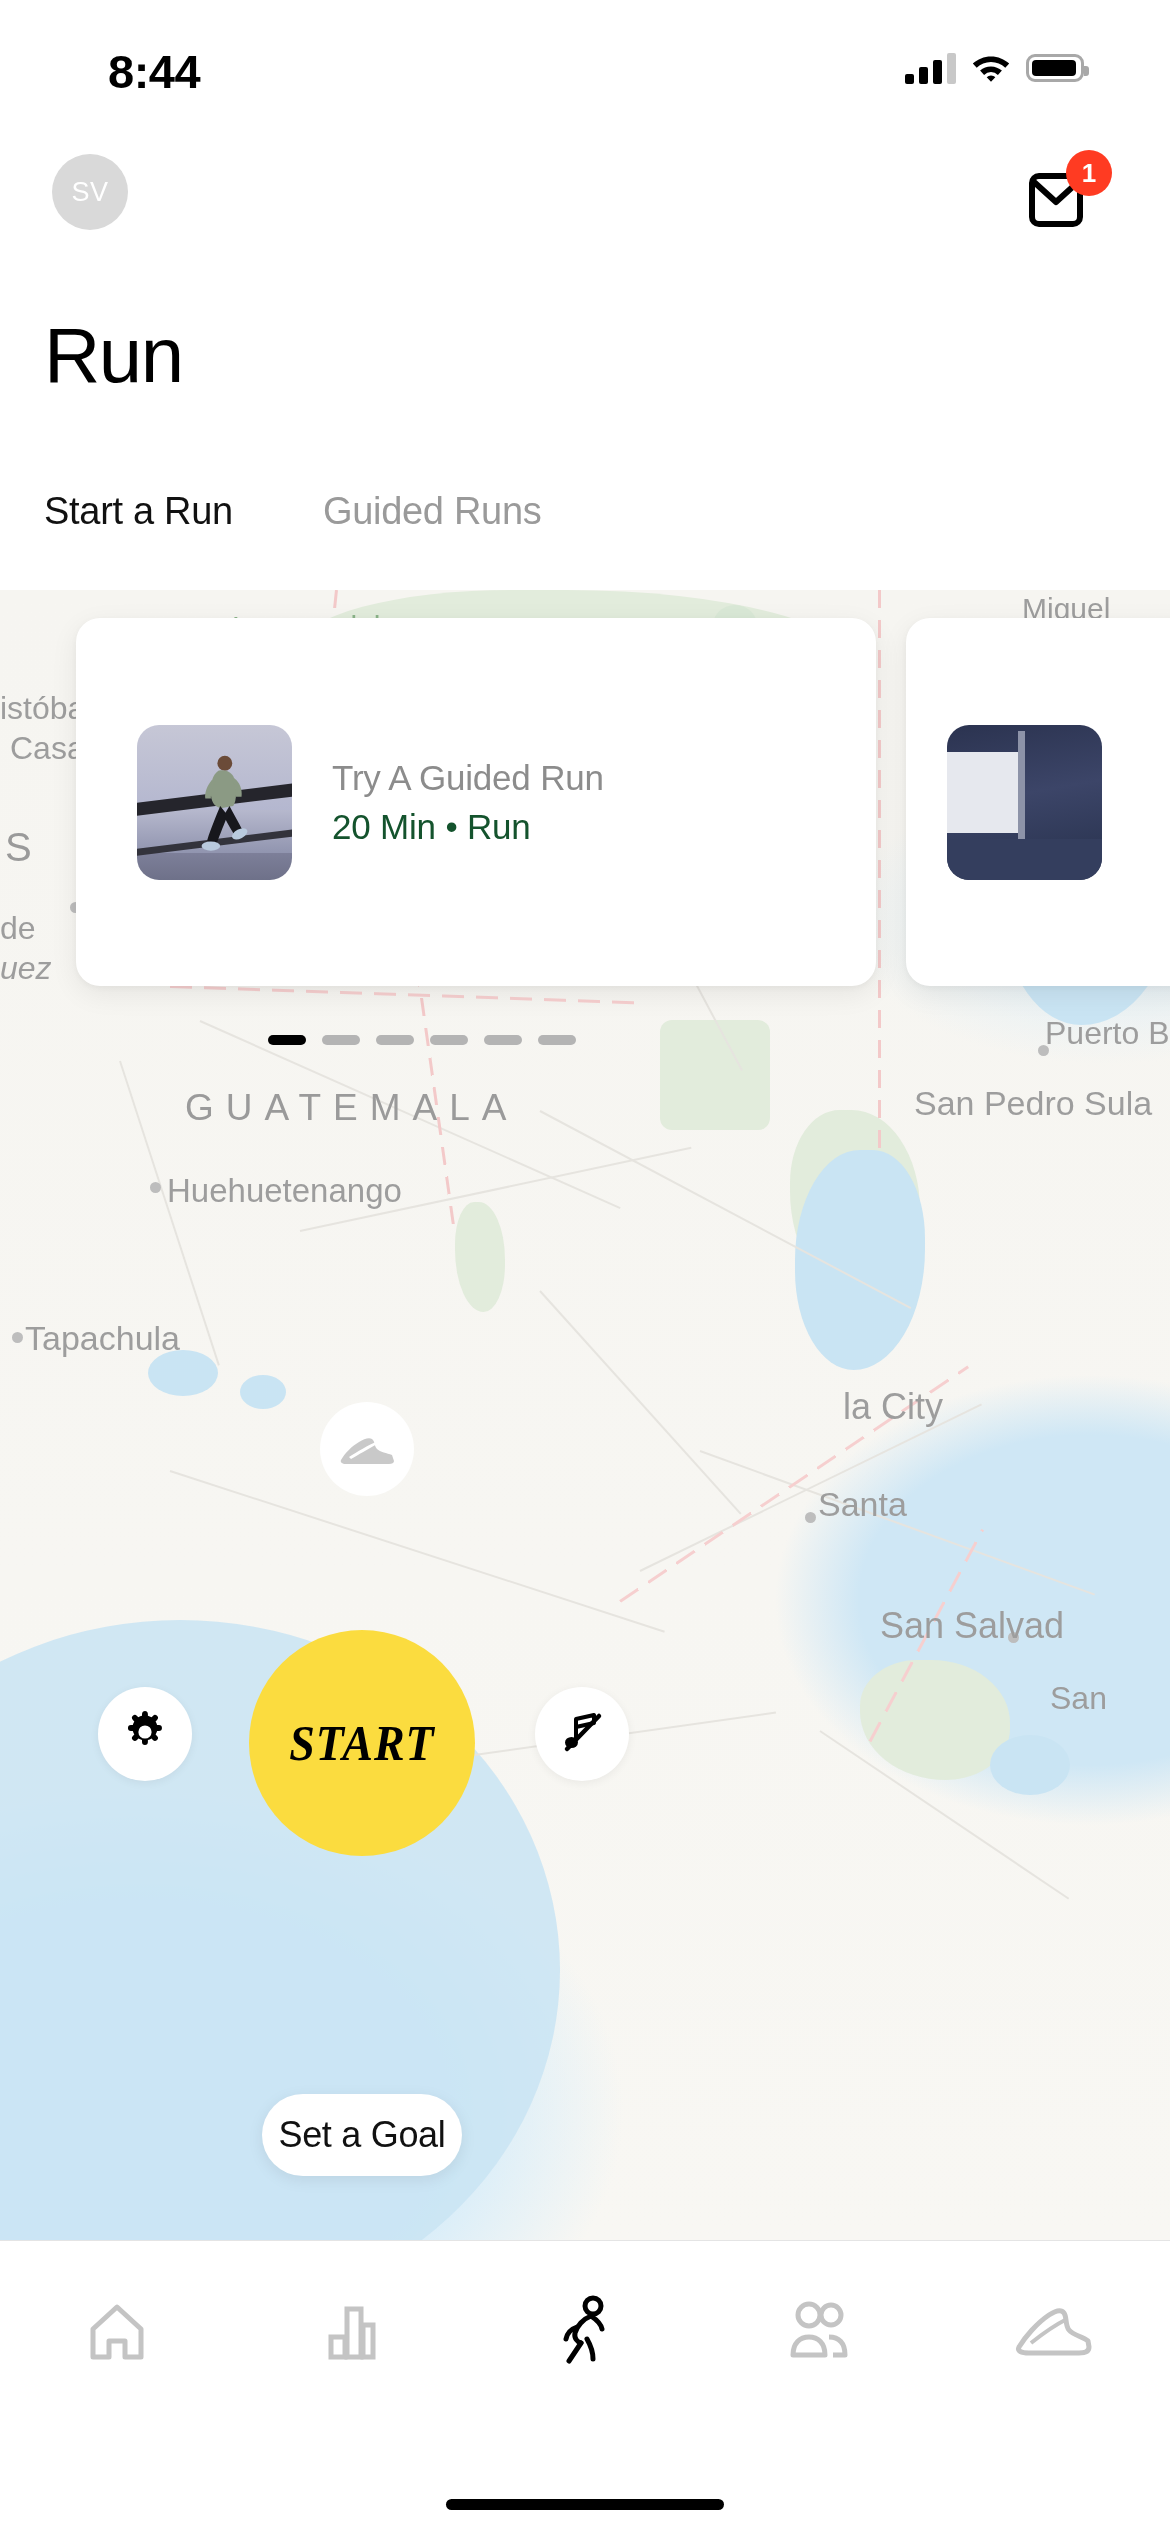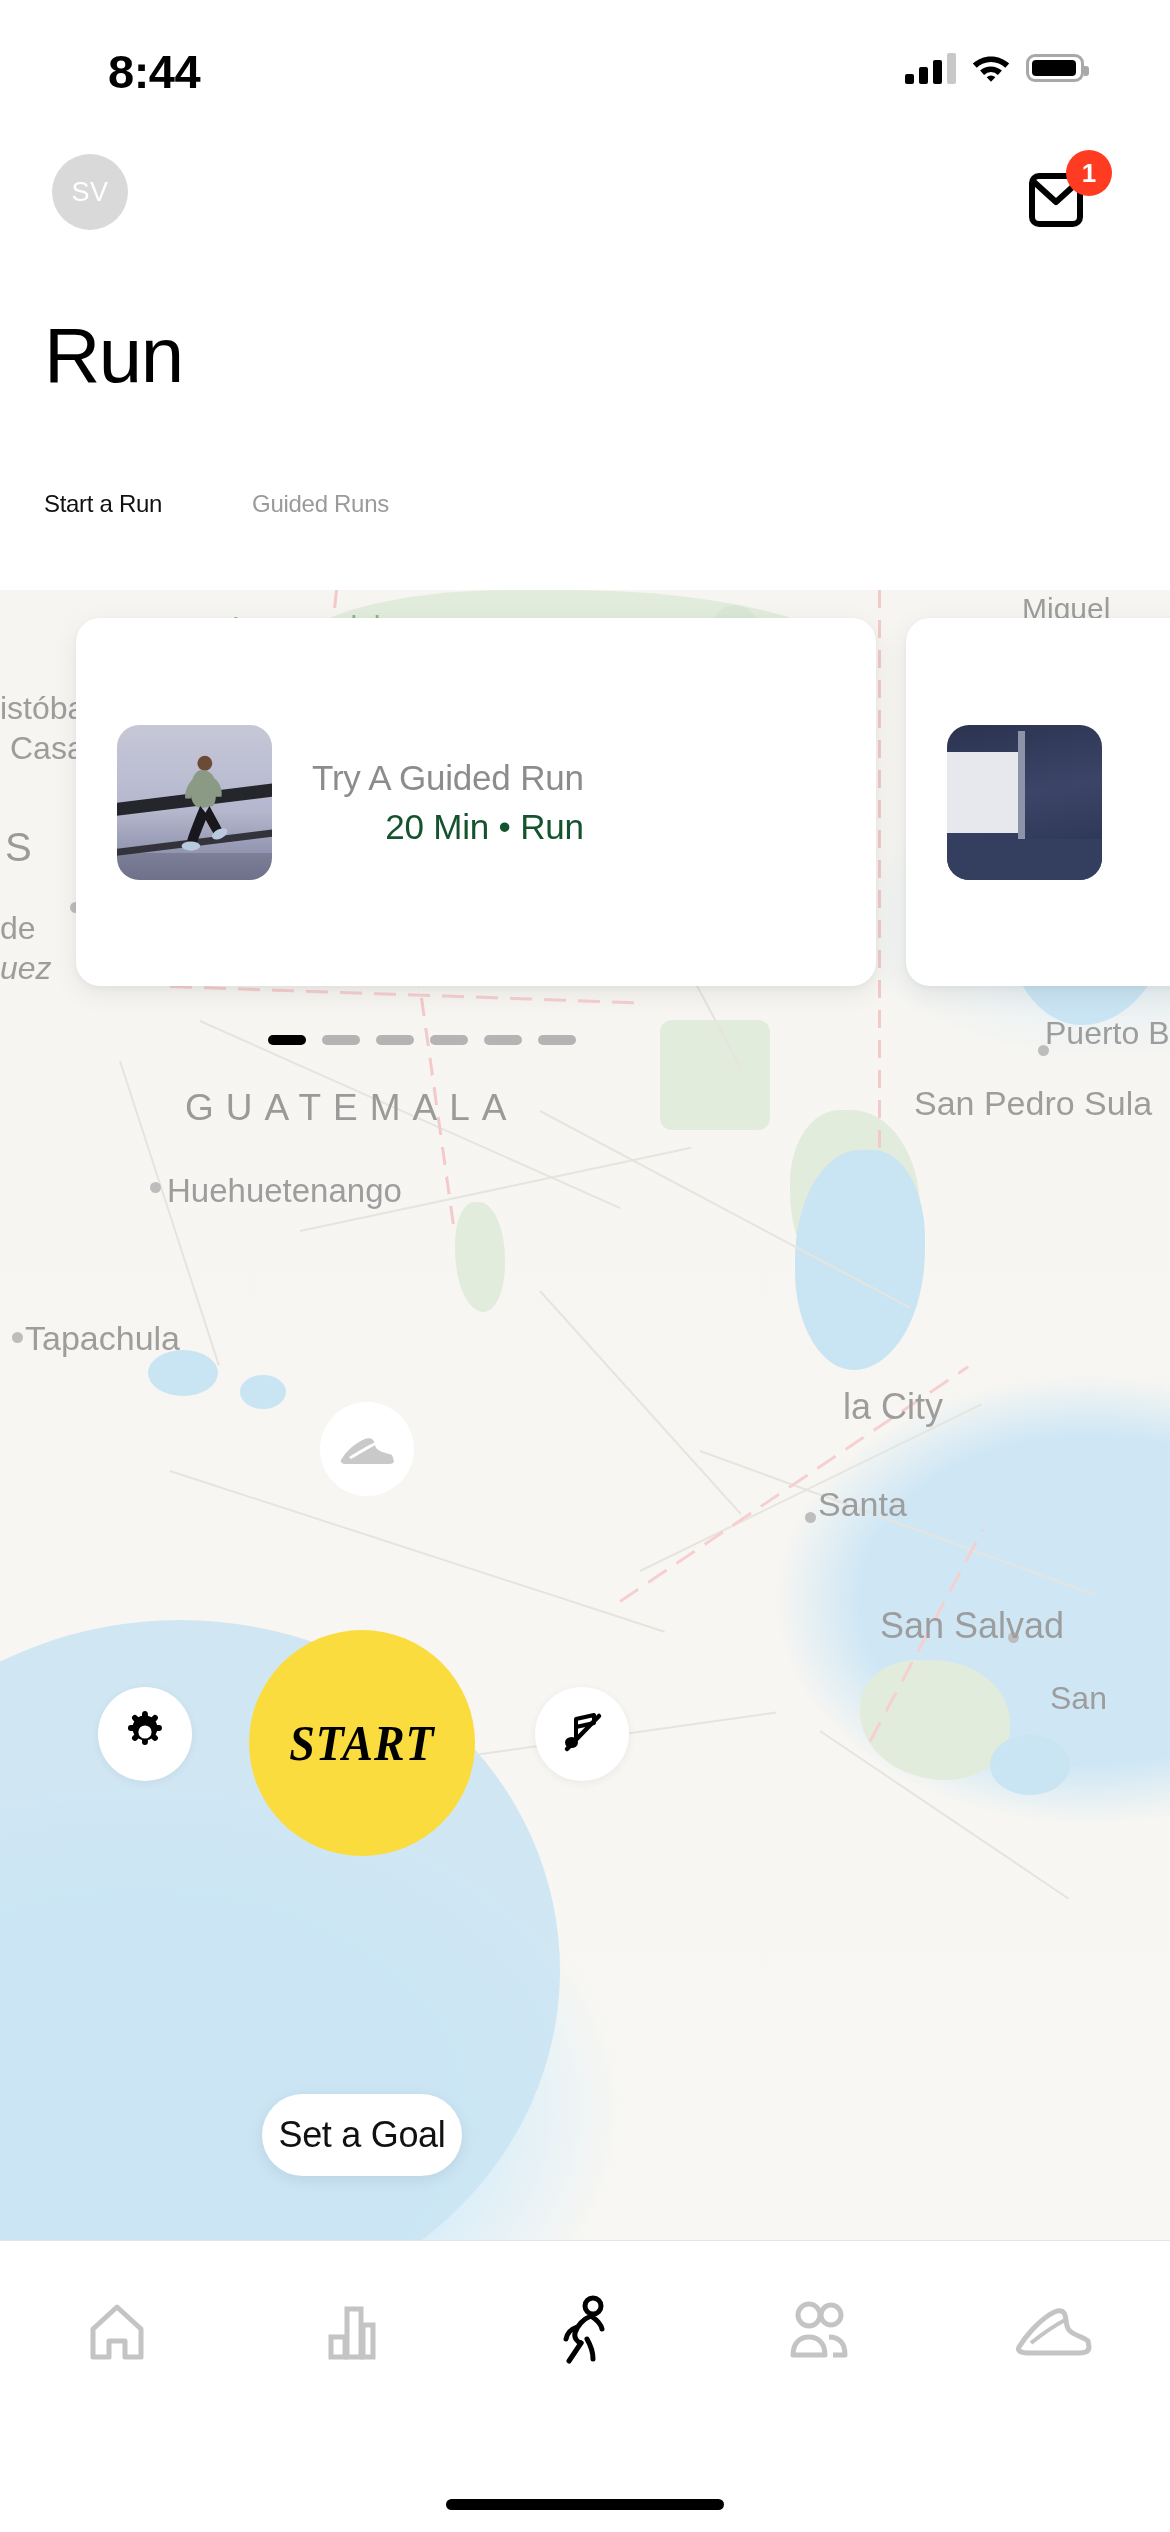--- a/index.html
+++ b/index.html
@@ -77,21 +77,21 @@
   
   #page-title {
     position: absolute; left: 44px; top: 310px;
     font-size: 78px; font-weight: 500; color: #000;
     letter-spacing: -1.5px; z-index: 50;
   }
   #tabs {
     position: absolute; left: 44px; top: 490px;
     display: flex; gap: 90px; z-index: 50;
   }
-  .tab { font-size: 24px; letter-spacing: -0.3px; }
+  .tab { font-size: 38px; letter-spacing: -0.3px; }
   .tab.active { color: #111111; font-weight: 400; }
   .tab.inactive { color: #9a9a9a; font-weight: 400; }
 
   
   #map {
     position: absolute; left: 0; top: 590px; width: 1170px; height: 1650px;
     background:
       radial-gradient(ellipse 420px 300px at 1090px 1010px, #cfe7f5 0%, #cfe7f5 55%, rgba(207,231,245,0) 75%),
       radial-gradient(ellipse 620px 420px at 140px 1520px, #d4ecfa 0%, #d4ecfa 50%, rgba(212,236,250,0) 78%),
       radial-gradient(ellipse 360px 200px at 1105px 330px, #d9ecf7 0%, rgba(217,236,247,0) 72%),
@@ -142,21 +142,21 @@
     z-index: 30;
   }
   .run-card {
     position: absolute; top: 0;
     background: #ffffff; border-radius: 24px;
     box-shadow: 0 8px 28px rgba(0,0,0,0.07), 0 2px 6px rgba(0,0,0,0.04);
     overflow: hidden;
   }
   #card-1 {
     left: 76px; width: 800px; height: 368px;
-    display: flex; align-items: center; padding-left: 41px; gap: 40px; text-align: right;
+    display: flex; align-items: center; padding-left: 61px; gap: 40px;
   }
   #card-2 {
     left: 906px; width: 800px; height: 368px;
     display: flex; align-items: center; padding-left: 41px; gap: 40px;
   }
   .card-thumb {
     width: 155px; height: 155px; border-radius: 22px; flex: none;
     overflow: hidden; position: relative;
   }
   .card-text { display: flex; flex-direction: column; gap: 9px; }

